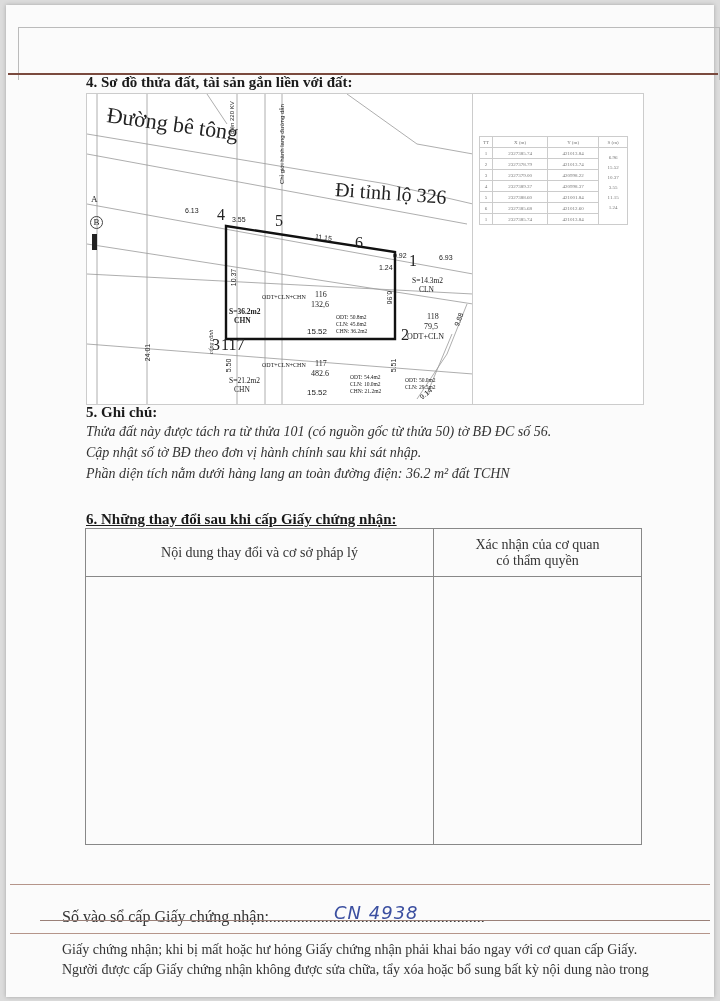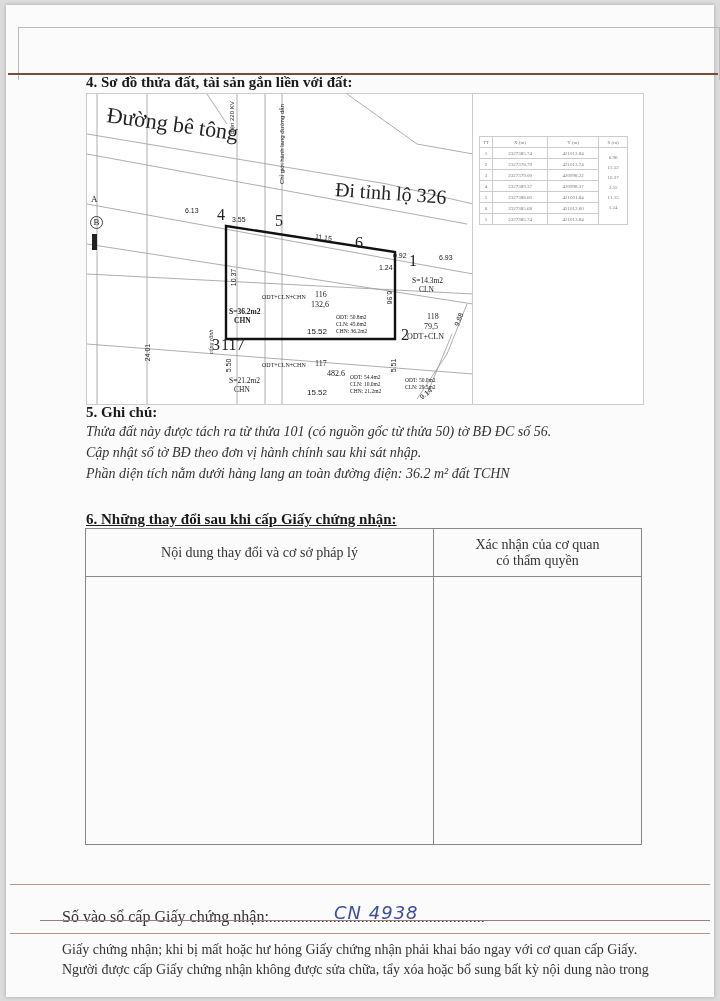--- a/index.html
+++ b/index.html
@@ -95,21 +95,21 @@
   <div class="lbl" style="left:224px;top:206px;font-size:8px;">132,6</div>
   <div class="lbl" style="left:249px;top:220px;font-size:5.5px;line-height:7px;">
     <div>ODT: 50.8m2</div>
     <div>CLN: 45.6m2</div>
     <div>CHN: 36.2m2</div>
   </div>
 
   <div class="lbl" style="left:120px;top:242px;font-size:16px;padding-left:14px;">117</div>
   <div class="lbl" style="left:175px;top:268px;font-size:6px;">ODT+CLN+CHN</div>
   <div class="lbl" style="left:228px;top:265px;font-size:8px;">117</div>
-  <div class="lbl" style="left:224px;top:275px;font-size:8px;margin-left:16px;">482.6</div>
+  <div class="lbl" style="left:224px;top:275px;font-size:8px;">482.6</div>
   <div class="lbl" style="left:263px;top:280px;font-size:5.5px;line-height:7px;">
     <div>ODT: 54.4m2</div>
     <div>CLN: 10.0m2</div>
     <div>CHN: 21.2m2</div>
   </div>
 
   <div class="lbl" style="left:340px;top:218px;font-size:8px;">118</div>
   <div class="lbl" style="left:337px;top:228px;font-size:8px;">79,5</div>
   <div class="lbl" style="left:320px;top:238px;font-size:8px;">ODT+CLN</div>
   <div class="lbl" style="left:318px;top:283px;font-size:5.5px;line-height:7px;">

